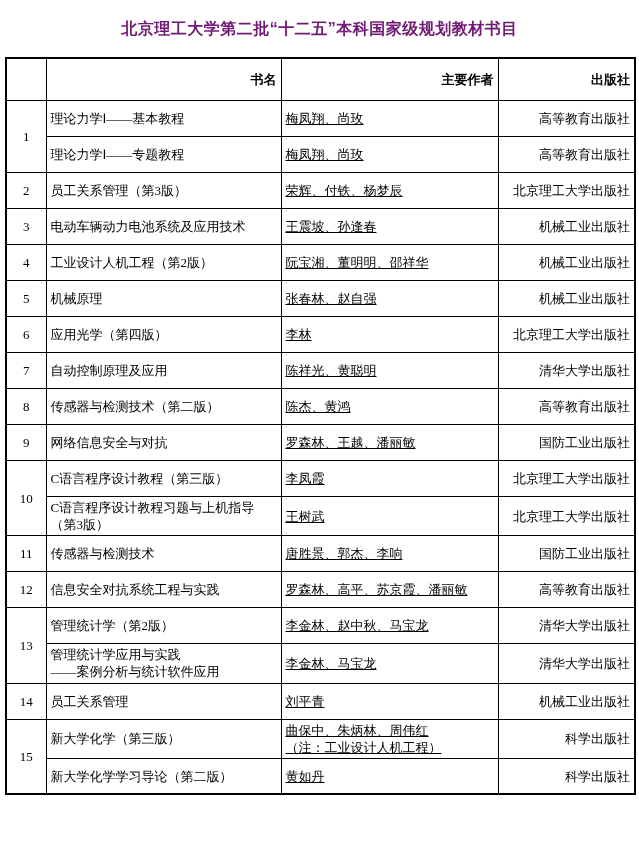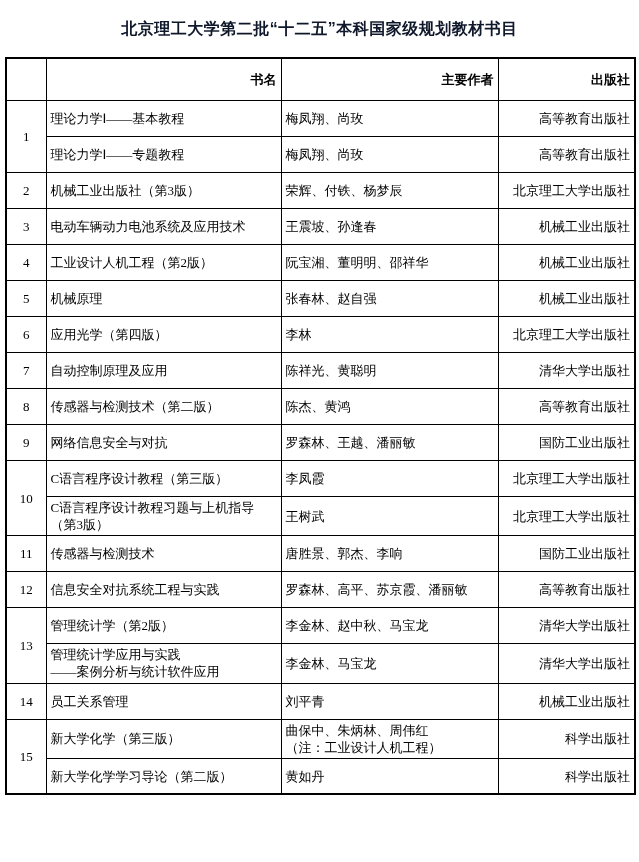--- a/index.html
+++ b/index.html
@@ -17,21 +17,21 @@
     height: 862px;
     box-sizing: border-box;
   }
   .page-title {
     margin-top: 19px;
     text-align: center;
     font-family: "Liberation Sans", sans-serif;
     font-weight: bold;
     font-size: 16px;
     letter-spacing: 0.5px;
-    color: #0f172a;
+    color: #701a75;
   }
   table.book-table {
     border-collapse: collapse;
     table-layout: fixed;
     width: 629px;
     margin: 17px 0 0 5px;
     border: 2px solid #000;
   }
   table.book-table th,
   table.book-table td {
@@ -46,21 +46,21 @@
   table.book-table th {
     font-family: "Liberation Sans", sans-serif;
     font-weight: bold;
     text-align: right;
     height: 37px;
     padding-left: 44px;
   }
   tr.book-row { height: 36px; }
   td.c-no   { text-align: center; }
   td.c-title{ text-align: left; }
-  td.c-auth { text-align: left; }
+  td.c-auth { text-align: left; text-decoration: underline; }
   td.c-pub  { text-align: right; }
 </style>
 </head>
 <body>
 
 <div class="page">
 
   <div class="page-title">北京理工大学第二批“十二五”本科国家级规划教材书目</div>
 
   <table class="book-table">
@@ -85,21 +85,21 @@
         <td class="c-auth">梅凤翔、尚玫</td>
         <td class="c-pub">高等教育出版社</td>
       </tr>
       <tr class="book-row">
         <td class="c-title">理论力学Ⅰ——专题教程</td>
         <td class="c-auth">梅凤翔、尚玫</td>
         <td class="c-pub">高等教育出版社</td>
       </tr>
       <tr class="book-row">
         <td class="c-no">2</td>
-        <td class="c-title">机械工业出版社（第3版）</td>
+        <td class="c-title">员工关系管理（第3版）</td>
         <td class="c-auth">荣辉、付铁、杨梦辰</td>
         <td class="c-pub">北京理工大学出版社</td>
       </tr>
       <tr class="book-row">
         <td class="c-no">3</td>
         <td class="c-title">电动车辆动力电池系统及应用技术</td>
         <td class="c-auth">王震坡、孙逢春</td>
         <td class="c-pub">机械工业出版社</td>
       </tr>
       <tr class="book-row">

